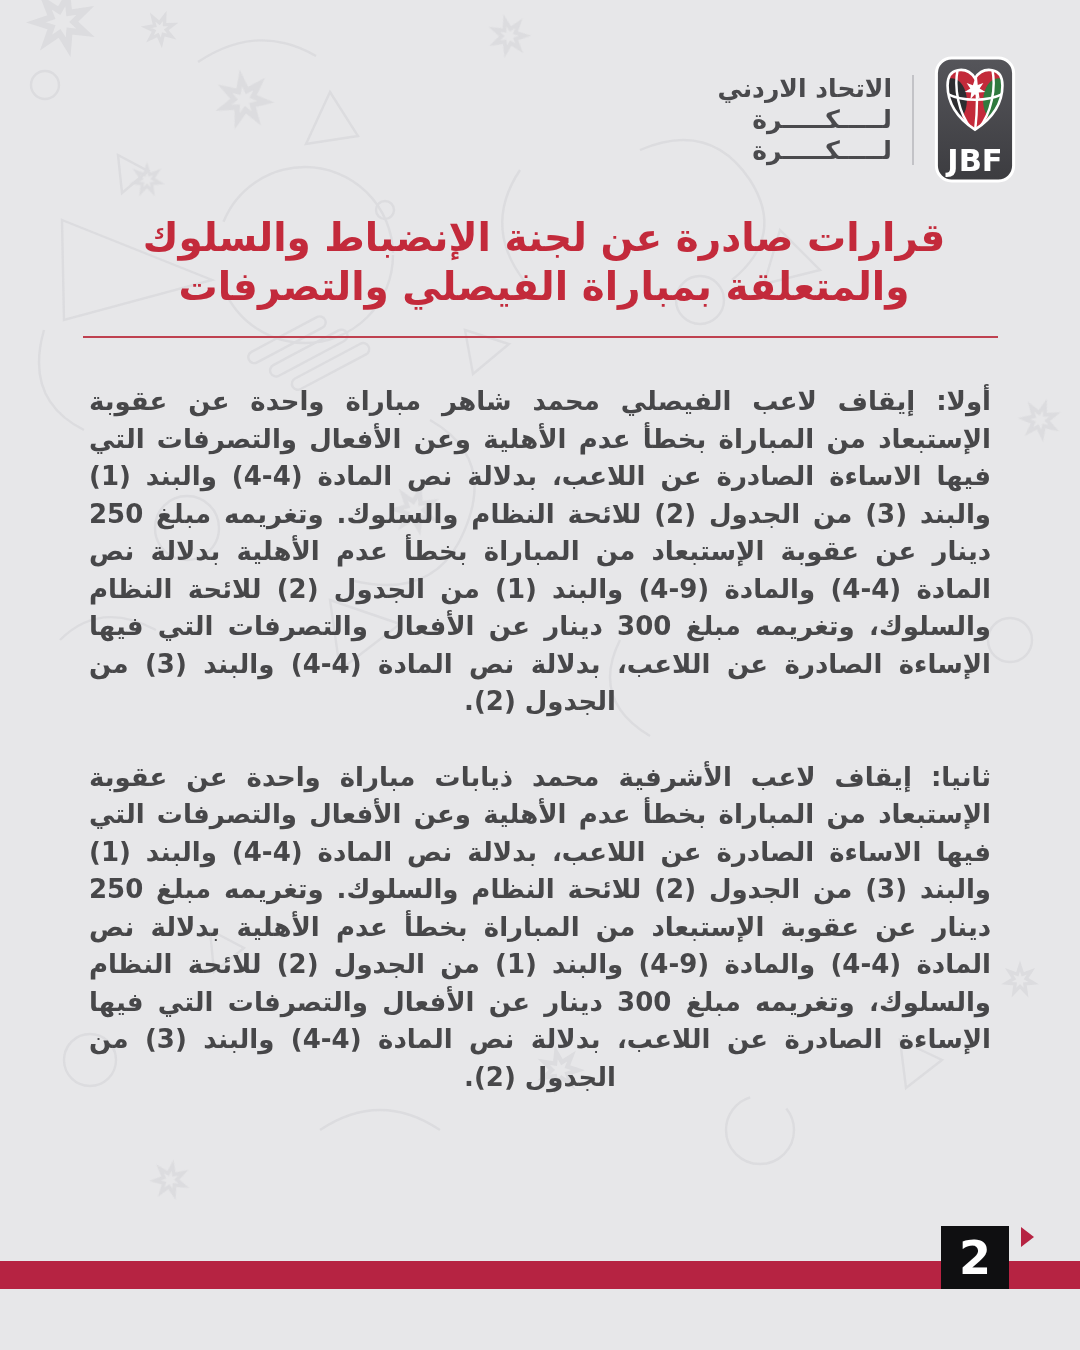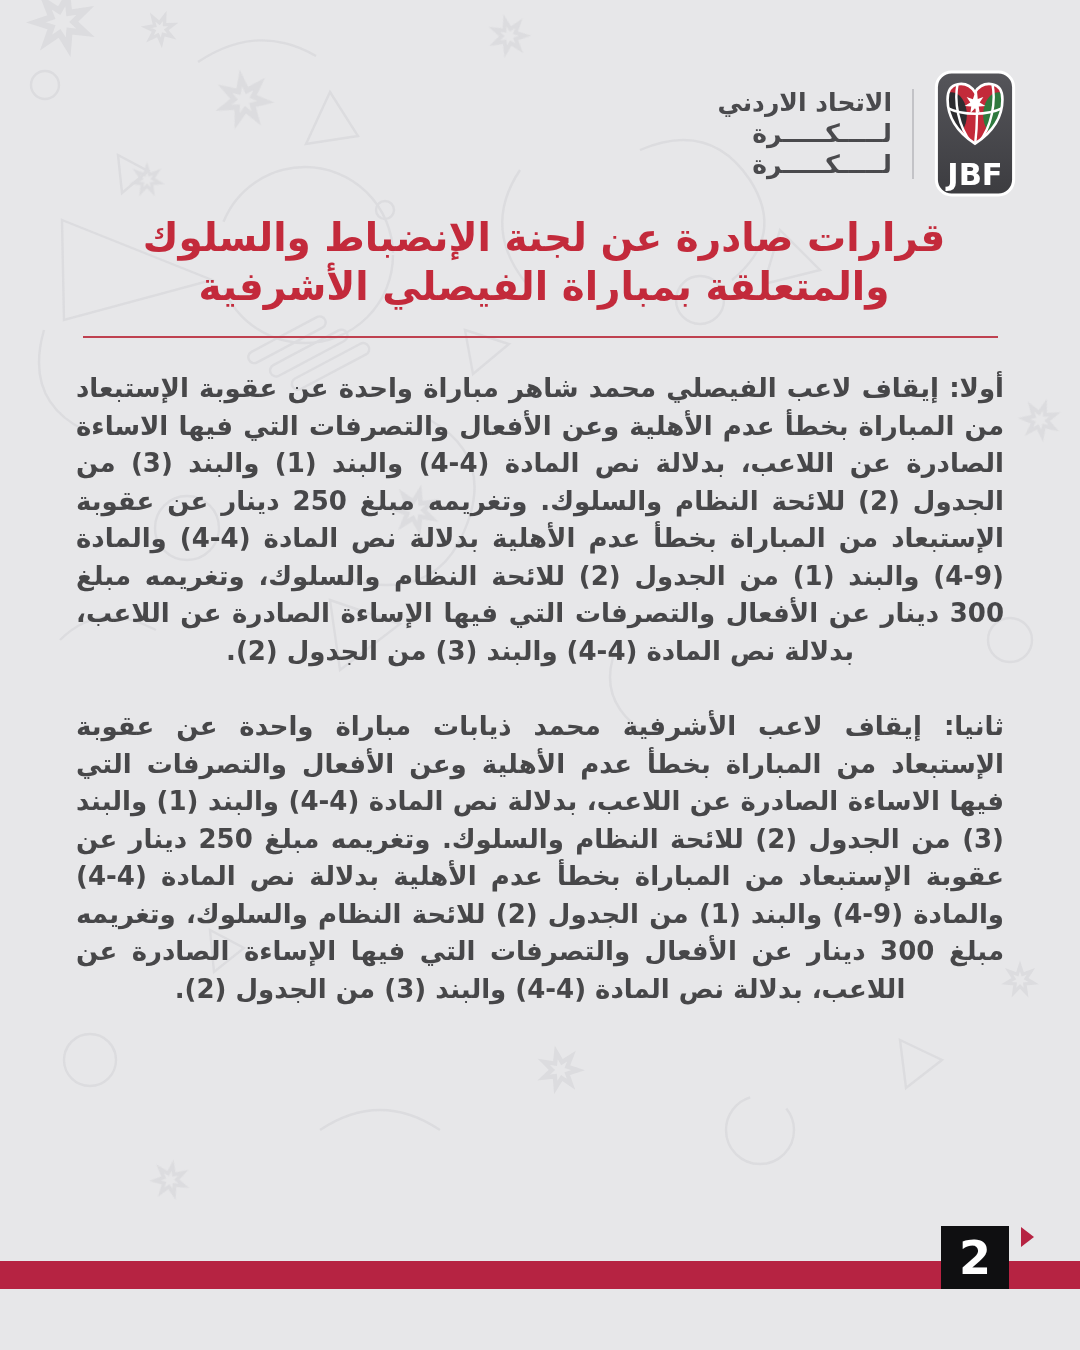--- a/index.html
+++ b/index.html
@@ -5,35 +5,35 @@
   html,body{margin:0;padding:0;}
   body{
     width:1080px;height:1350px;position:relative;overflow:hidden;
     background:#e7e7e9;
     font-family:"DejaVu Sans",sans-serif;
   }
   .bg-doodles{position:absolute;inset:0;z-index:0;}
   .poster{position:absolute;inset:0;z-index:1;}
 
   
-  .header{position:absolute;top:70px;right:64px;display:flex;align-items:center;gap:20px;}
+  .header{position:absolute;top:56px;right:64px;display:flex;align-items:center;gap:20px;}
   .fed-name{direction:rtl;text-align:right;color:#4a4a4d;font-weight:bold;
     font-size:25px;line-height:31px;letter-spacing:0;}
   .header-divider{width:2px;height:90px;background:#c3c3c7;}
   .logo svg{display:block;}
 
   
   .title{position:absolute;top:213px;left:0;right:0;text-align:center;direction:rtl;
     color:#c32a3b;font-weight:bold;font-size:39px;line-height:49px;padding-left:8px;}
   .title-rule{position:absolute;top:336px;left:83px;width:915px;height:2px;background:#bf4150;}
 
   
   .content{position:absolute;top:366px;left:72px;width:936px;direction:rtl;
     color:#474749;font-weight:bold;font-size:26px;line-height:37.5px;}
-  .content p{margin:4px;text-align:justify;text-align-last:center;}
+  .content p{margin:17px;text-align:justify;text-align-last:center;}
   .content p + p{margin-top:38px;}
 
   
   .bottom-bar{position:absolute;top:1261px;left:0;width:1080px;height:28px;background:#b62342;}
   .page-badge{position:absolute;top:1226px;left:941px;width:68px;height:63px;background:#0f0f11;
     display:flex;align-items:center;justify-content:center;
     color:#fff;font-size:46px;font-weight:bold;}
   .bar-arrow{position:absolute;top:1227px;left:1021px;width:0;height:0;
     border-top:10px solid transparent;border-bottom:10px solid transparent;
     border-left:13px solid #b62342;}
@@ -127,21 +127,21 @@
         <g transform="translate(40,33) scale(1.05)">
           <polygon points="0,-10 1.95,-4.05 7.82,-6.23 4.39,-1 9.75,2.22 3.52,2.81 4.34,9.01 0,4.5 -4.34,9.01 -3.52,2.81 -9.75,2.22 -4.39,-1 -7.82,-6.23 -1.95,-4.05" fill="#ffffff"></polygon>
         </g>
         <text x="40" y="113" text-anchor="middle" font-family="DejaVu Sans, sans-serif" font-size="30" font-weight="bold" fill="#ffffff">JBF</text>
       </svg>
     </div>
   </div>
 
   <div class="title">
     <div>قرارات صادرة عن لجنة الإنضباط والسلوك</div>
-    <div>والمتعلقة بمباراة الفيصلي الأشرفية</div>
+    <div>والمتعلقة بمباراة الفيصلي والتصرفات</div>
   </div>
   <div class="title-rule"></div>
 
   <div class="content">
     <p>أولا: إيقاف لاعب الفيصلي محمد شاهر مباراة واحدة عن عقوبة الإستبعاد من المباراة بخطأ عدم الأهلية وعن الأفعال والتصرفات التي فيها الاساءة الصادرة عن اللاعب، بدلالة نص المادة (4-4) والبند (1) والبند (3) من الجدول (2) للائحة النظام والسلوك. وتغريمه مبلغ 250 دينار عن عقوبة الإستبعاد من المباراة بخطأ عدم الأهلية بدلالة نص المادة (4-4) والمادة (9-4) والبند (1) من الجدول (2) للائحة النظام والسلوك، وتغريمه مبلغ 300 دينار عن الأفعال والتصرفات التي فيها الإساءة الصادرة عن اللاعب، بدلالة نص المادة (4-4) والبند (3) من الجدول (2).</p>
     <p>ثانيا: إيقاف لاعب الأشرفية محمد ذيابات مباراة واحدة عن عقوبة الإستبعاد من المباراة بخطأ عدم الأهلية وعن الأفعال والتصرفات التي فيها الاساءة الصادرة عن اللاعب، بدلالة نص المادة (4-4) والبند (1) والبند (3) من الجدول (2) للائحة النظام والسلوك. وتغريمه مبلغ 250 دينار عن عقوبة الإستبعاد من المباراة بخطأ عدم الأهلية بدلالة نص المادة (4-4) والمادة (9-4) والبند (1) من الجدول (2) للائحة النظام والسلوك، وتغريمه مبلغ 300 دينار عن الأفعال والتصرفات التي فيها الإساءة الصادرة عن اللاعب، بدلالة نص المادة (4-4) والبند (3) من الجدول (2).</p>
   </div>
 
   <div class="bottom-bar"></div>
   <div class="page-badge">

